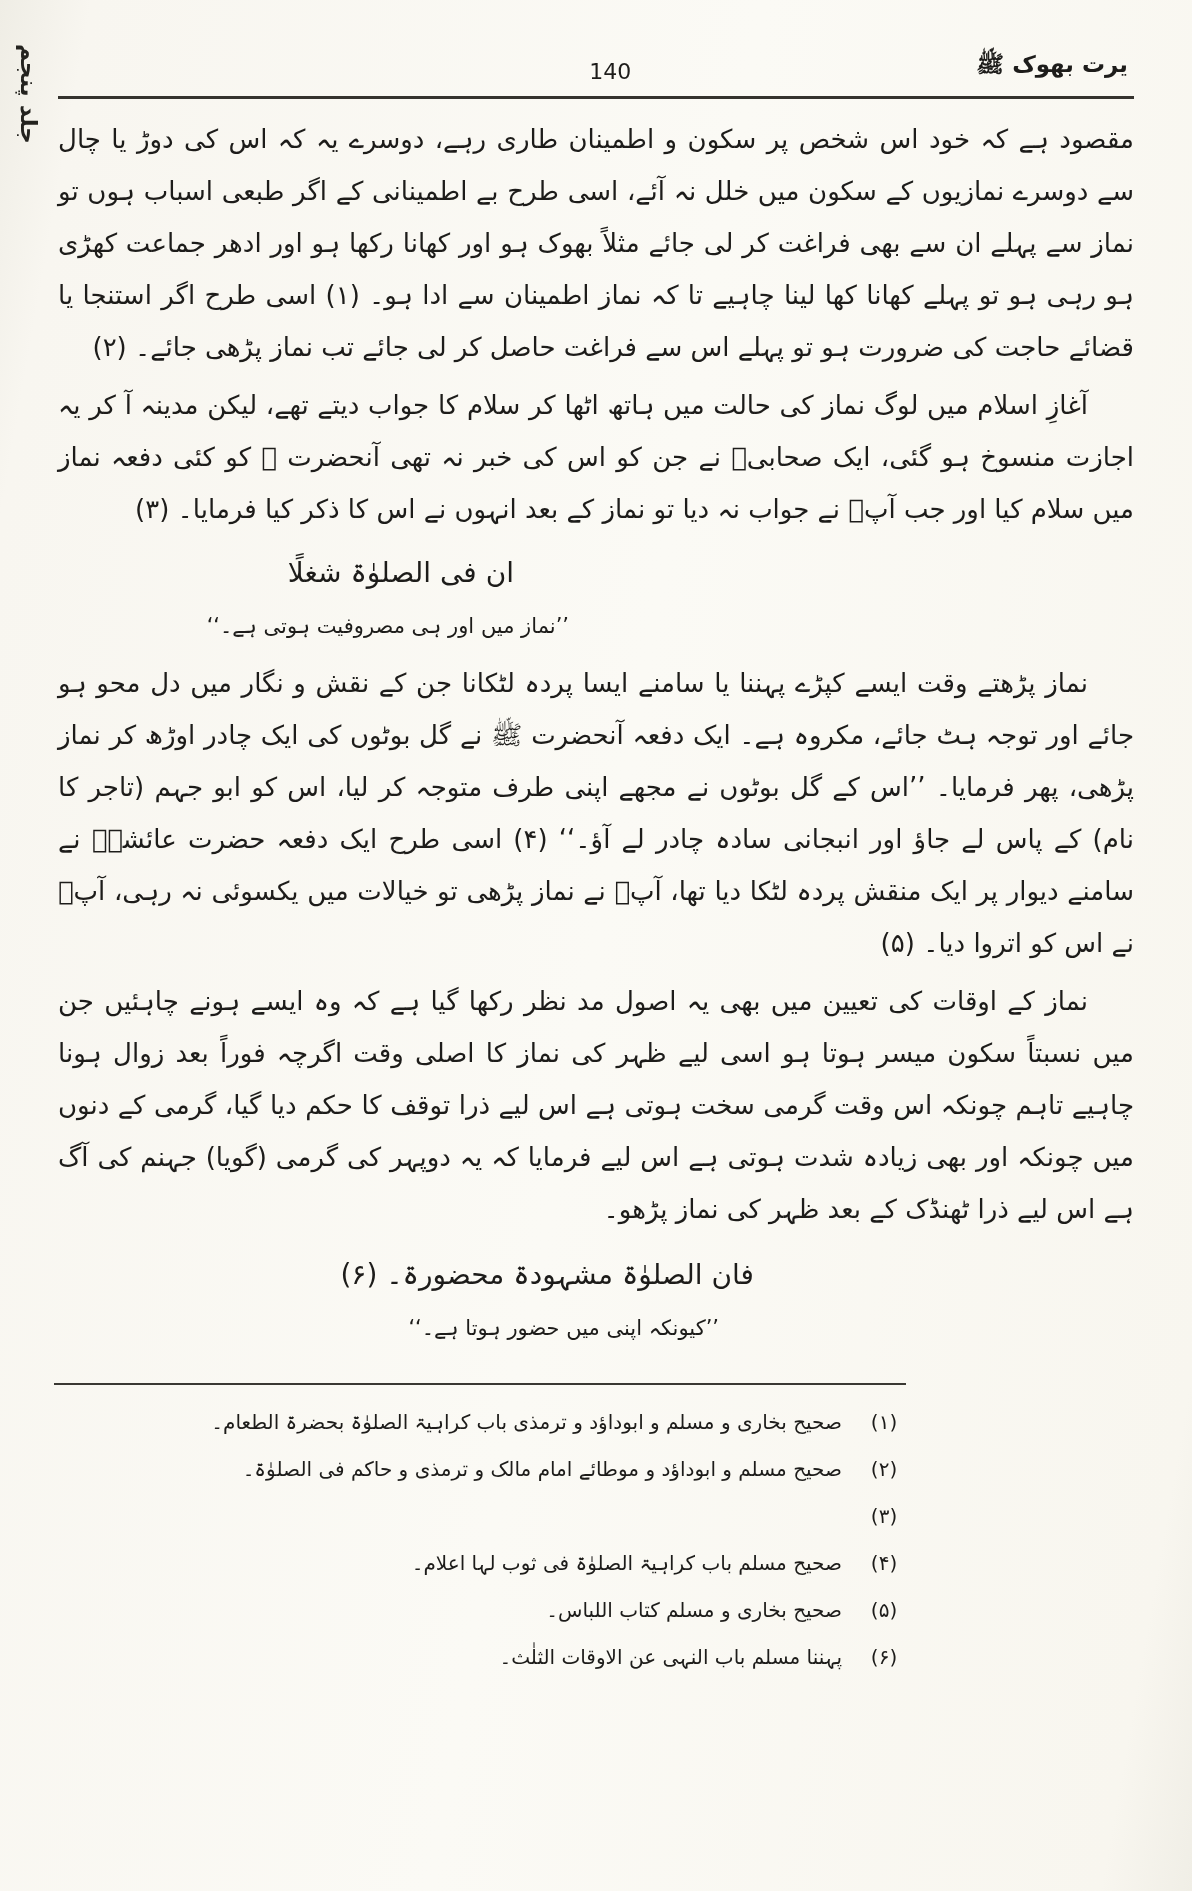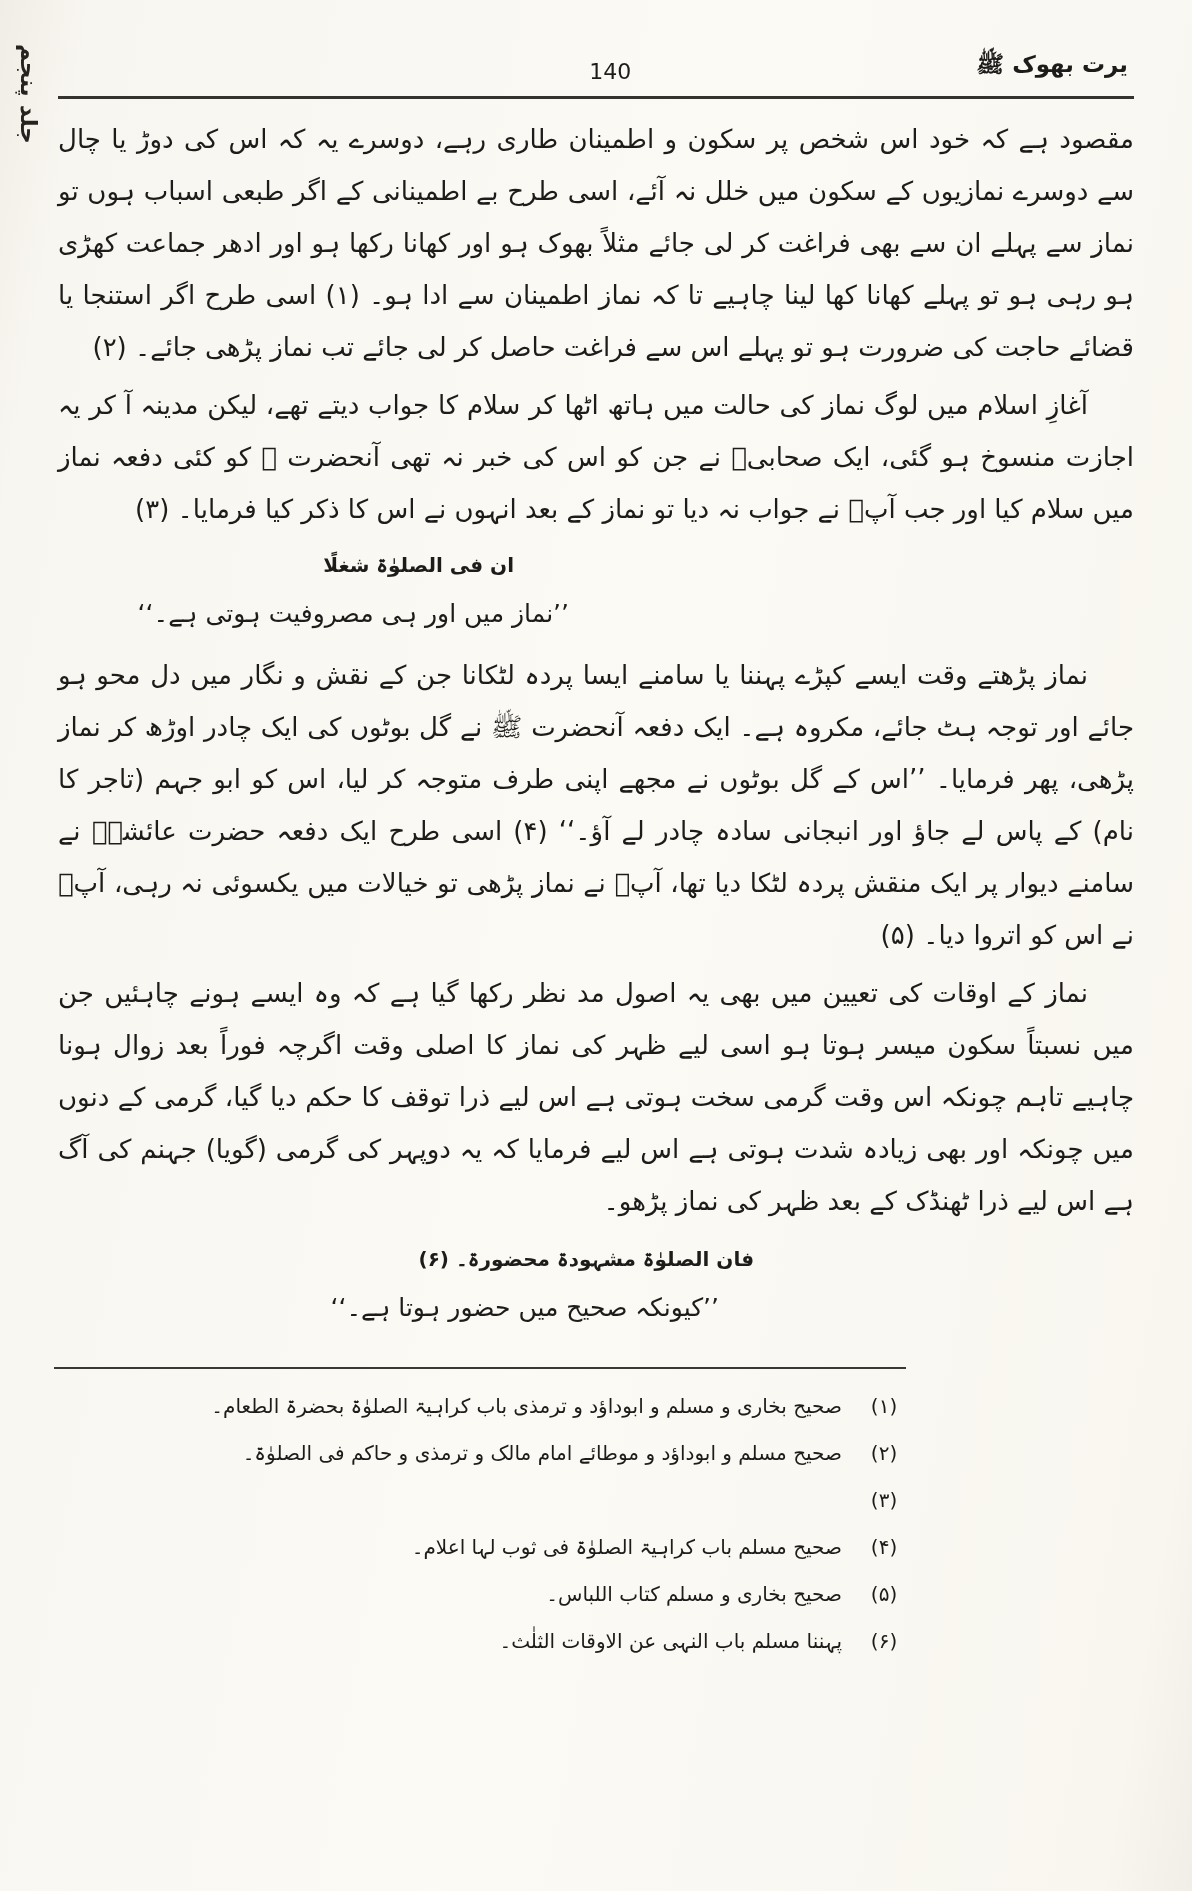--- a/index.html
+++ b/index.html
@@ -56,30 +56,30 @@
     font-size: 26px;
     line-height: 2.0;
   }
   .para {
     margin: 0 0 6px 0;
   }
   .para.indent {
     text-indent: 46px;
   }
   .arabic-quote {
-    font-weight: bold;
-    font-size: 20px;
+    font-weight: normal;
+    font-size: 28px;
     margin: 10px 620px 4px 0;
     white-space: nowrap;
   }
   .arabic-quote.second {
     margin: 12px 380px 4px 0;
   }
   .quote-translation {
-    font-size: 25px;
+    font-size: 21px;
     margin: 0 565px 10px 0;
     white-space: nowrap;
   }
   .quote-translation.second {
     margin: 0 415px 6px 0;
   }
   .footnote-separator {
     border: none;
     border-top: 2px solid #3a3833;
     width: 852px;
@@ -129,21 +129,21 @@
     <div class="arabic-quote">ان فی الصلوٰۃ شغلًا</div>
 
     <div class="quote-translation">’’نماز میں اور ہی مصروفیت ہوتی ہے۔‘‘</div>
 
     <p class="para indent">نماز پڑھتے وقت ایسے کپڑے پہننا یا سامنے ایسا پردہ لٹکانا جن کے نقش و نگار میں دل محو ہو جائے اور توجہ ہٹ جائے، مکروہ ہے۔ ایک دفعہ آنحضرت ﷺ نے گل بوٹوں کی ایک چادر اوڑھ کر نماز پڑھی، پھر فرمایا۔ ’’اس کے گل بوٹوں نے مجھے اپنی طرف متوجہ کر لیا، اس کو ابو جہم (تاجر کا نام) کے پاس لے جاؤ اور انبجانی سادہ چادر لے آؤ۔‘‘ (۴) اسی طرح ایک دفعہ حضرت عائشہؓ نے سامنے دیوار پر ایک منقش پردہ لٹکا دیا تھا، آپؐ نے نماز پڑھی تو خیالات میں یکسوئی نہ رہی، آپؐ نے اس کو اتروا دیا۔ (۵)</p>
 
     <p class="para indent">نماز کے اوقات کی تعیین میں بھی یہ اصول مد نظر رکھا گیا ہے کہ وہ ایسے ہونے چاہئیں جن میں نسبتاً سکون میسر ہوتا ہو اسی لیے ظہر کی نماز کا اصلی وقت اگرچہ فوراً بعد زوال ہونا چاہیے تاہم چونکہ اس وقت گرمی سخت ہوتی ہے اس لیے ذرا توقف کا حکم دیا گیا، گرمی کے دنوں میں چونکہ اور بھی زیادہ شدت ہوتی ہے اس لیے فرمایا کہ یہ دوپہر کی گرمی (گویا) جہنم کی آگ ہے اس لیے ذرا ٹھنڈک کے بعد ظہر کی نماز پڑھو۔</p>
 
     <div class="arabic-quote second">فان الصلوٰۃ مشہودۃ محضورۃ۔ (۶)</div>
 
-    <div class="quote-translation second">’’کیونکہ صحیح میں حضور ہوتا ہے۔‘‘</div>
+    <div class="quote-translation second">’’کیونکہ اپنی میں حضور ہوتا ہے۔‘‘</div>
 
   </div>
 
   <hr class="footnote-separator">
 
   <div class="footnotes">
 
     <div class="footnote-row">
       <span class="footnote-number">(۱)</span>
       <span class="footnote-text">صحیح بخاری و مسلم و ابوداؤد و ترمذی باب کراہیۃ الصلوٰۃ بحضرۃ الطعام۔</span>

